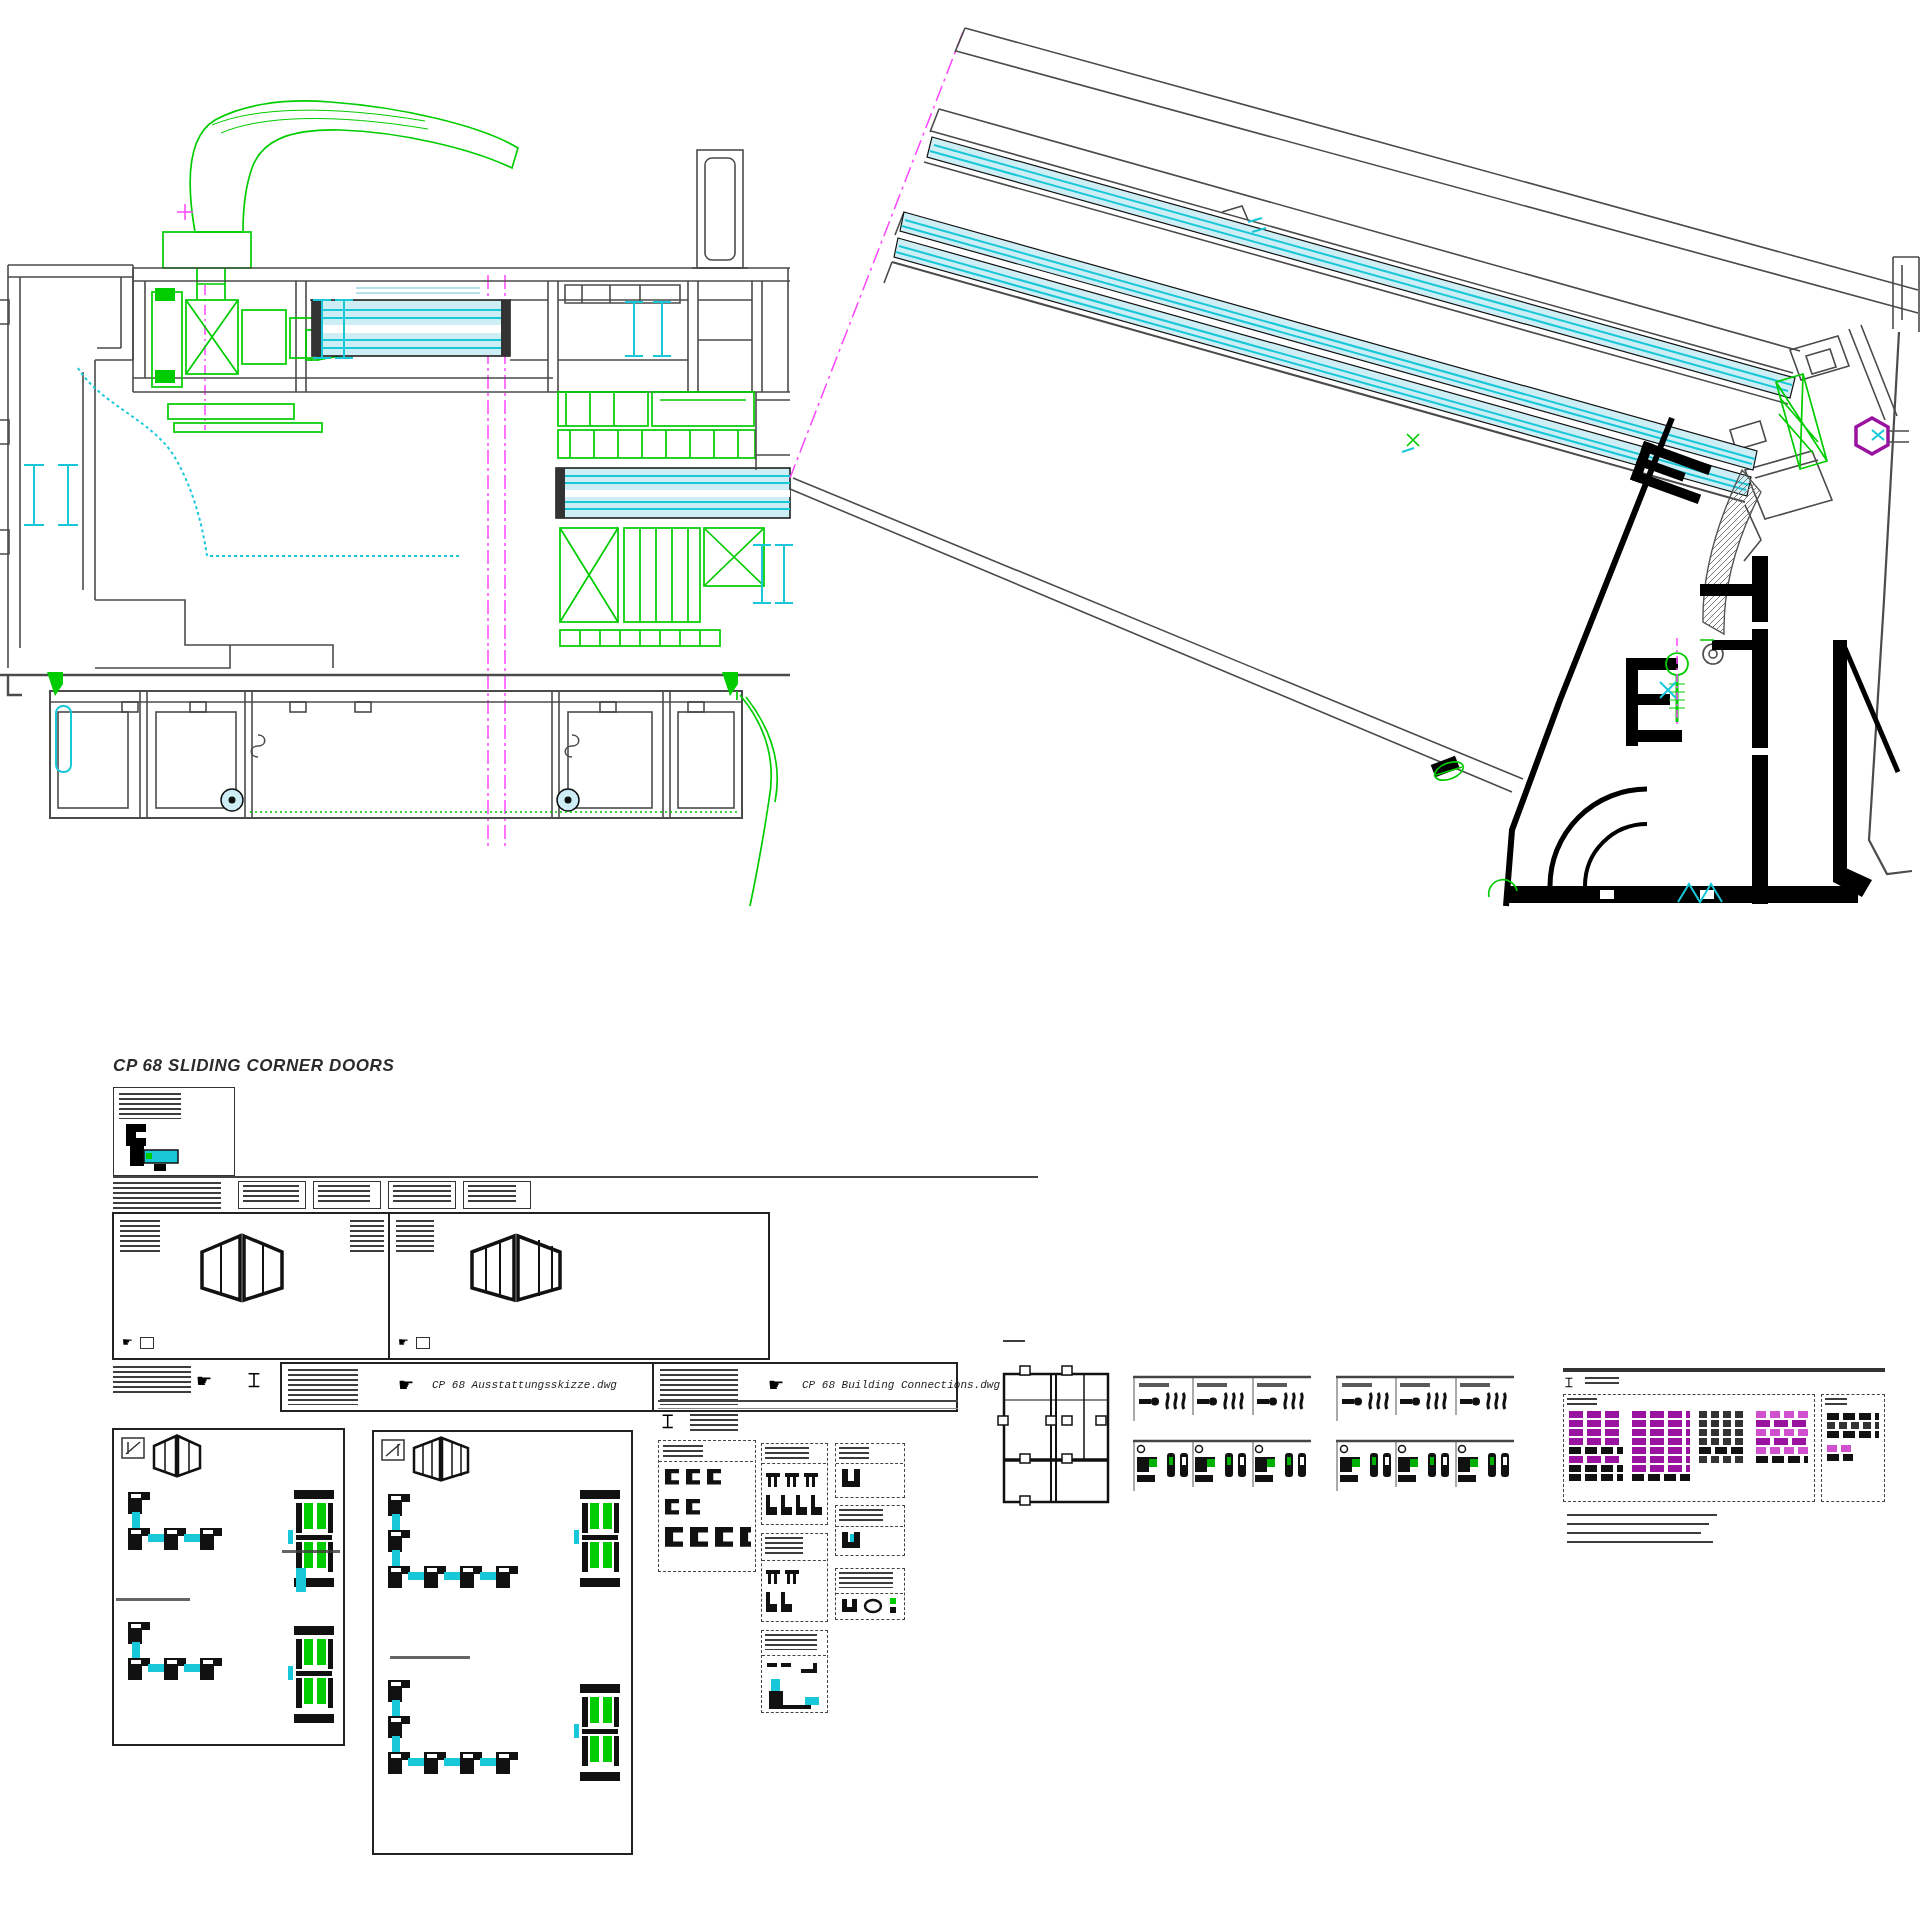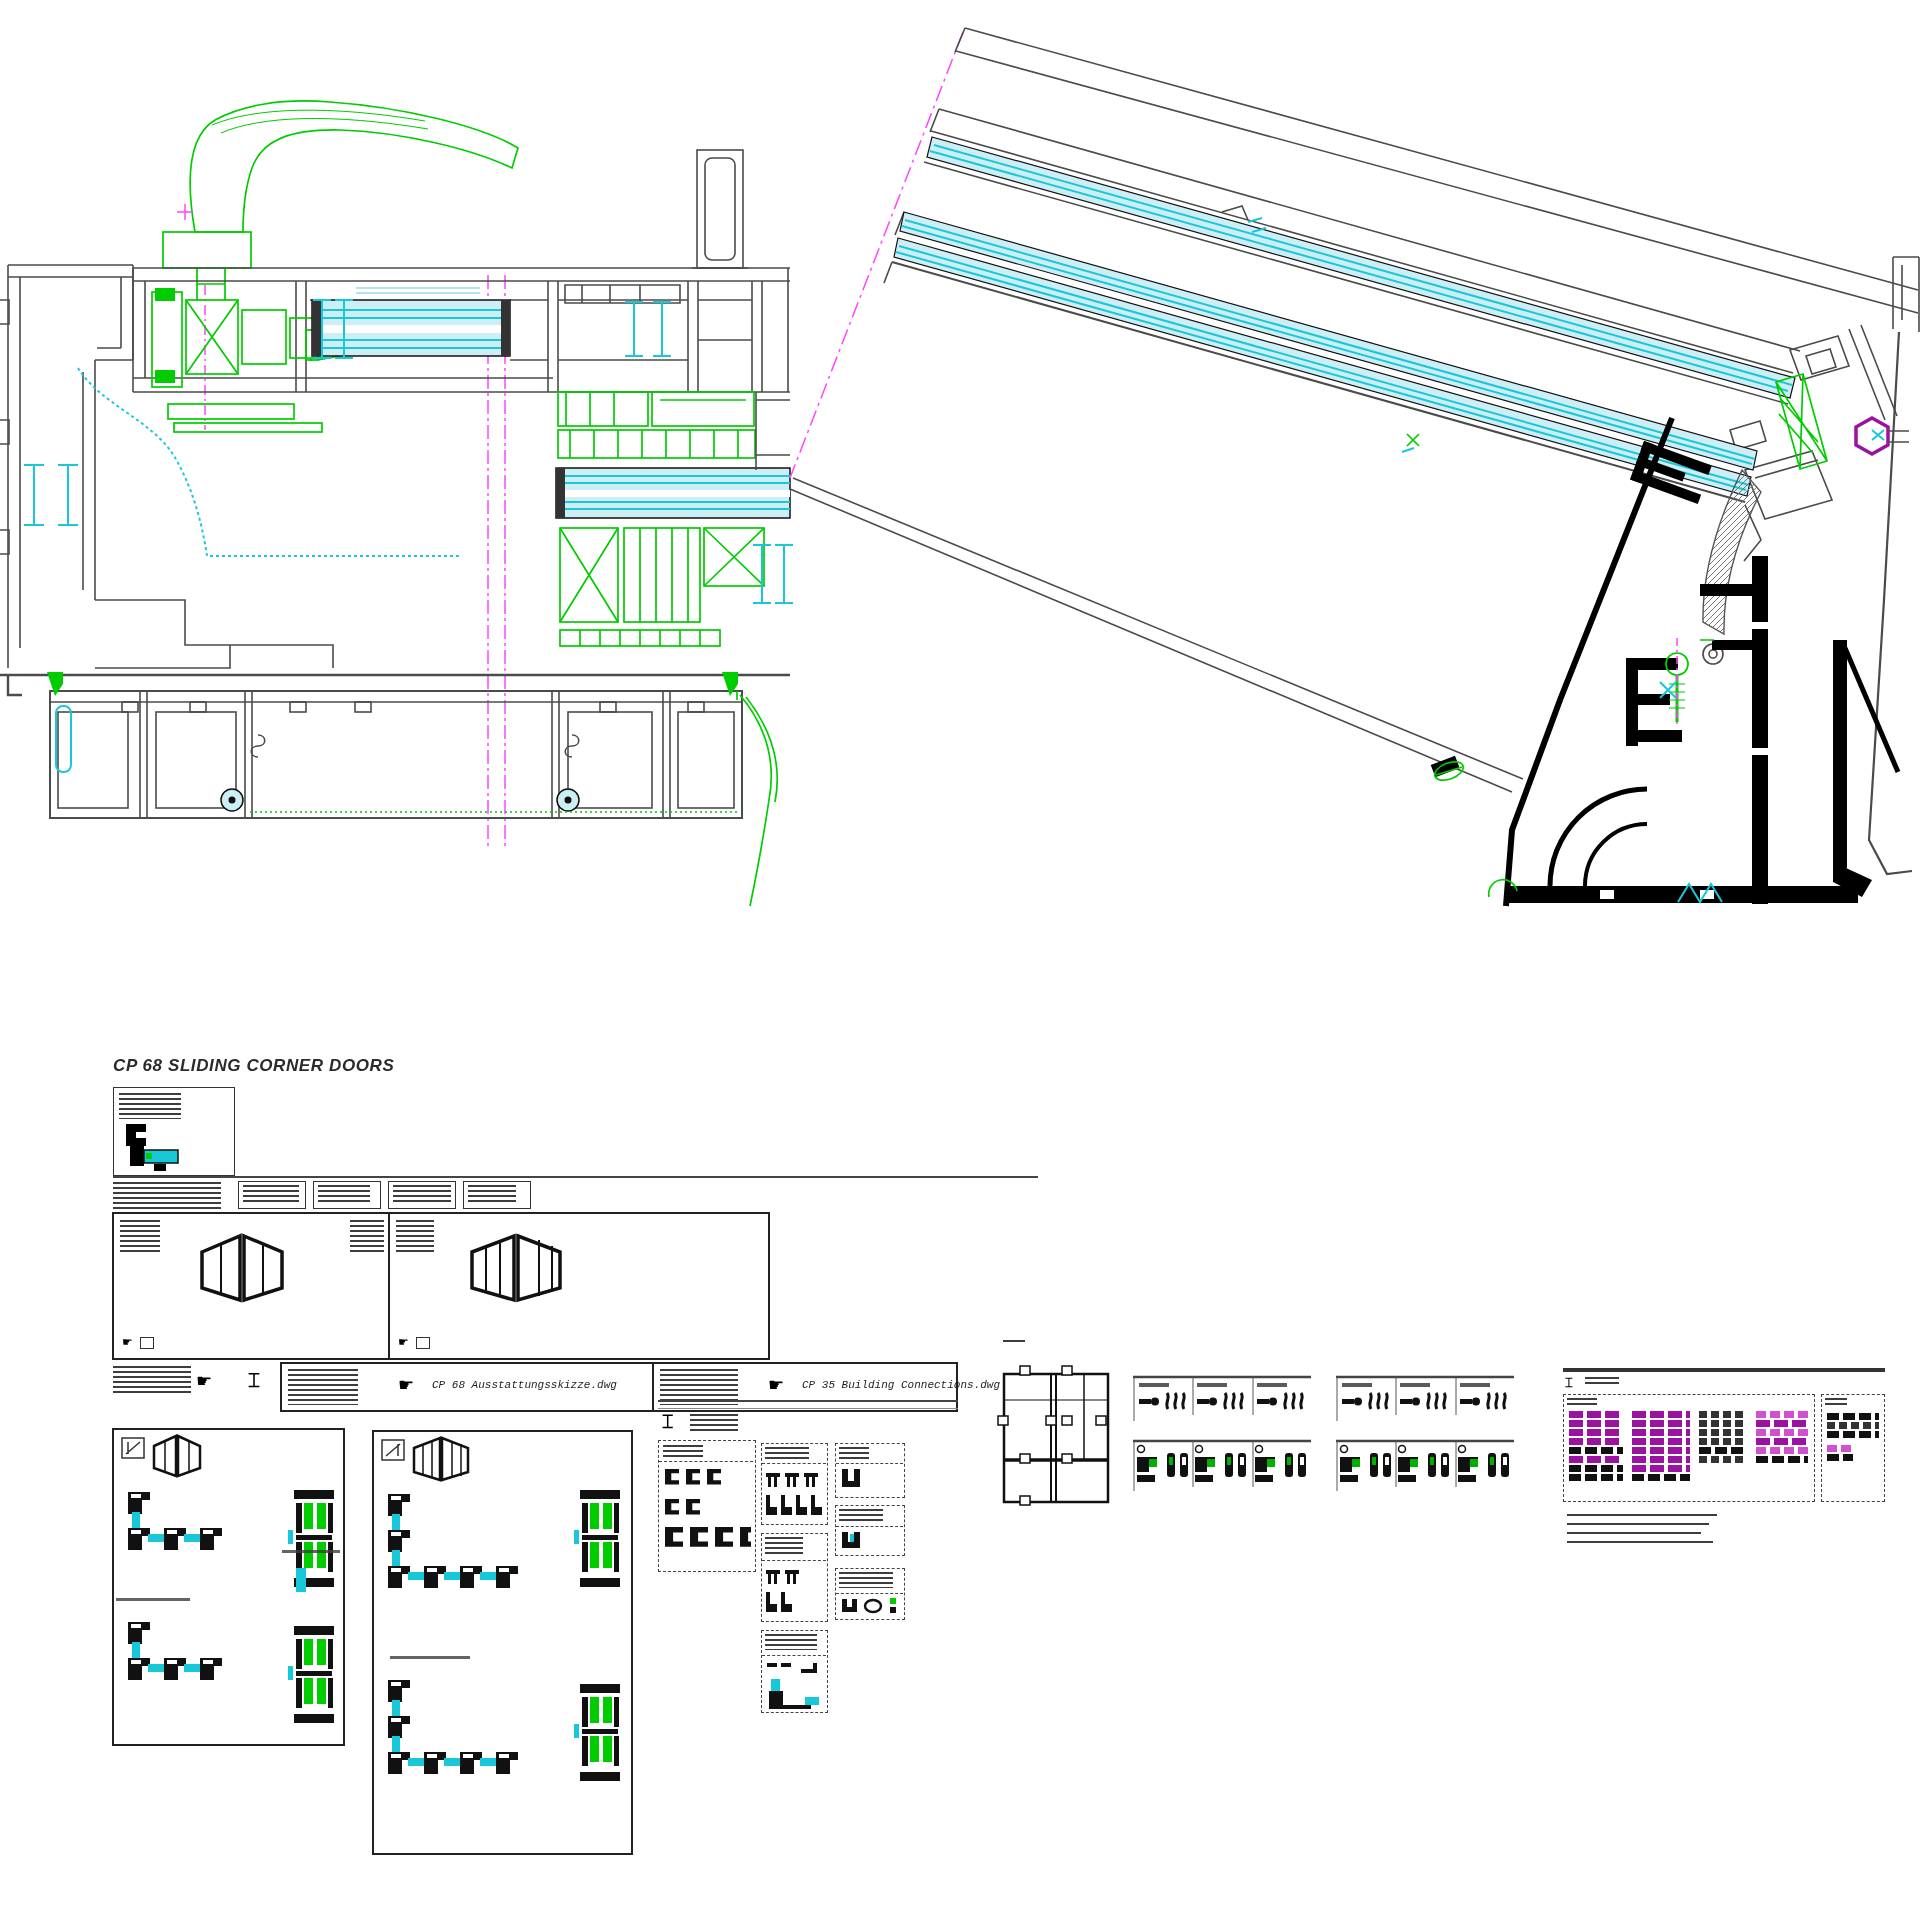--- a/index.html
+++ b/index.html
@@ -314,21 +314,21 @@
   <div class="abs mt" style="left:113px;top:1366px;width:78px;height:30px;"></div>
   <span class="abs icon" style="left:196px;top:1372px;font-size:18px;">☛</span>
   <span class="abs icon" style="left:248px;top:1370px;font-size:20px;font-weight:bold;">⌶</span>
   <div class="abs box2" style="left:280px;top:1362px;width:678px;height:50px;">
     <div class="abs" style="left:370px;top:0;width:2px;height:46px;background:#222;"></div>
     <div class="abs mt" style="left:6px;top:5px;width:70px;height:36px;"></div>
     <span class="abs icon" style="left:116px;top:12px;font-size:18px;">☛</span>
     <span class="abs fname" style="left:150px;top:15px;">CP 68 Ausstattungsskizze.dwg</span>
     <div class="abs mt" style="left:378px;top:5px;width:78px;height:36px;"></div>
     <span class="abs icon" style="left:486px;top:12px;font-size:18px;">☛</span>
-    <span class="abs fname" style="left:520px;top:15px;">CP 35 Building Connections.dwg</span>
+    <span class="abs fname" style="left:520px;top:15px;">CP 68 Building Connections.dwg</span>
   </div>
 
   <div class="abs box2" style="left:112px;top:1428px;width:233px;height:318px;">
     <svg width="229" height="314" viewBox="0 0 229 314">
       <rect x="8" y="8" width="22" height="20" fill="#fff" stroke="#333" stroke-width="1.5"></rect>
       <path d="M12,24 L26,12 M14,12 v12" stroke="#333" stroke-width="1.5"></path>
       <g>
         <path d="M40,16 L62,6 L62,46 L40,38 Z M64,6 L86,16 L86,38 L64,46 Z" fill="#fff" stroke="#111" stroke-width="2.5"></path>
         <path d="M51,11 V42 M75,11 V42" stroke="#111" stroke-width="1.5"></path>
       </g>

